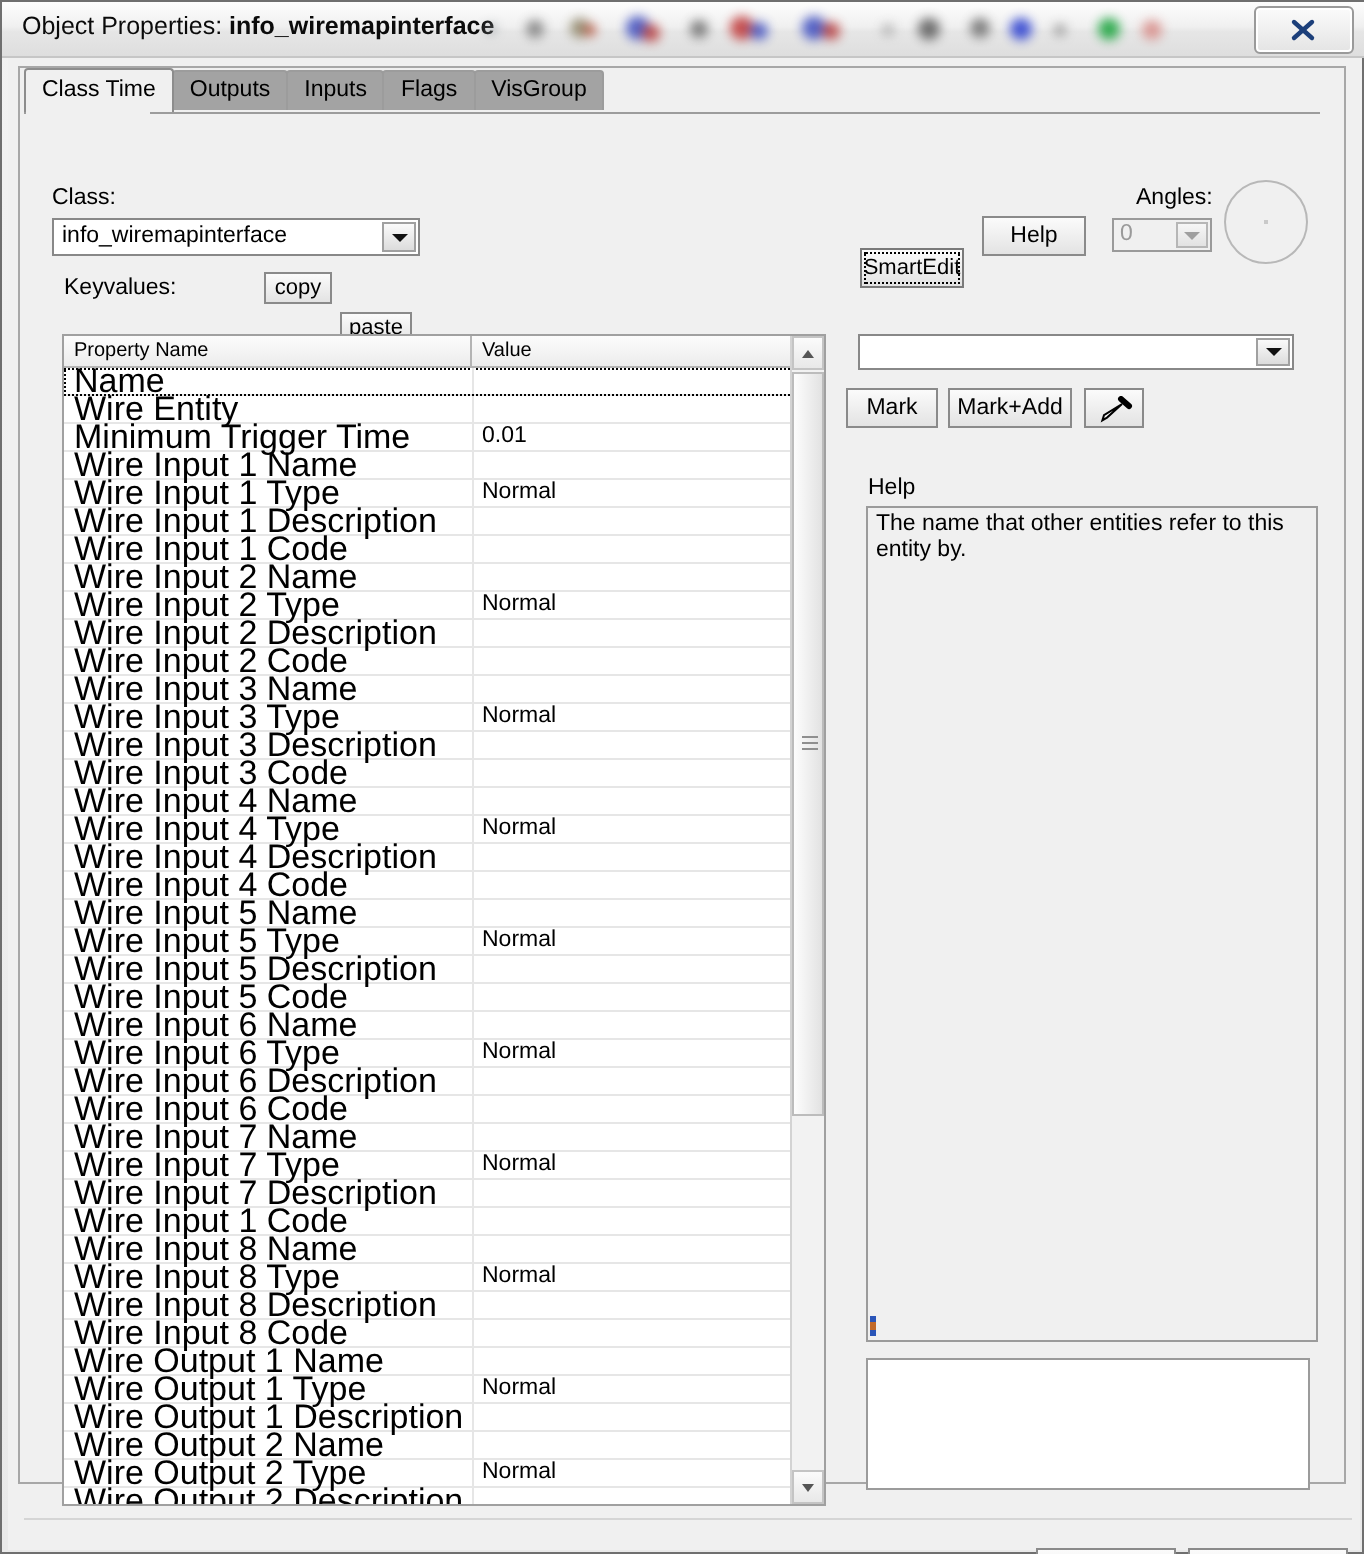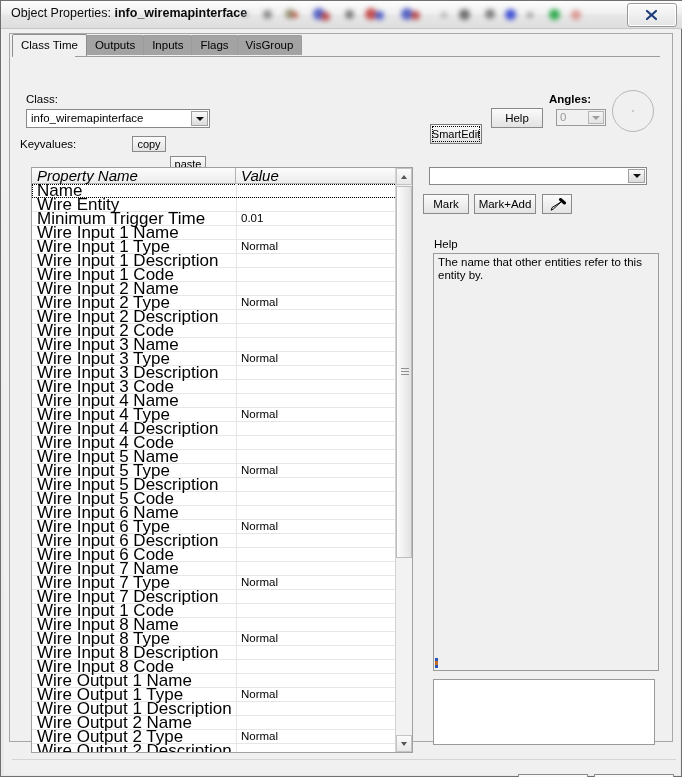--- a/index.html
+++ b/index.html
@@ -84,41 +84,41 @@
   #class-combo .txt{position:absolute;left:4px;top:2px;font-size:11.5px;color:#000;}
   #class-combo .arrowbox{
     position:absolute;right:1px;top:1px;width:17px;height:15px;
     background:linear-gradient(#fafafa,#dcdcdc);border:1px solid #a0a0a0;box-sizing:border-box;
   }
   .tri-down{
     position:absolute;left:50%;top:50%;margin-left:-4px;margin-top:-2px;
     width:0;height:0;border-left:4px solid transparent;border-right:4px solid transparent;
     border-top:4px solid #111;
   }
-  #keyvalues-label{left:16px;top:109px;}
+  #keyvalues-label{left:28px;top:109px;}
   .smallbtn{
     position:absolute;height:16px;line-height:15px;text-align:center;
     background:linear-gradient(#fbfbfb,#e3e3e3);
     border:1px solid #8a8a8a;font-size:11px;color:#000;cursor:pointer;
     box-sizing:border-box;
   }
   #copy-btn{left:128px;top:107px;width:34px;}
   #paste-btn{left:166px;top:107px;width:36px;margin-top:20px;}
 
   
   #proplist{
     position:absolute;left:27px;top:138px;width:382px;height:586px;
     background:#fff;border:1px solid #a0a0a0;box-sizing:border-box;overflow:hidden;
   }
   #hdr{position:absolute;left:0;top:0;width:380px;height:16px;}
   .hcell{
     position:absolute;top:0;height:16px;line-height:15px;
     background:linear-gradient(#fcfcfc,#ececec);
     border-right:1px solid #b4b4b4;border-bottom:1px solid #b4b4b4;
-    font-size:15px;color:#000;padding-left:5px;box-sizing:border-box;cursor:pointer;font-style:italic;
+    font-size:10px;color:#000;padding-left:5px;box-sizing:border-box;cursor:pointer;
   }
   #hdr-name{left:0;width:204px;}
   #hdr-value{left:204px;width:160px;}
   #hdr-pad{left:364px;width:16px;border-right:none;}
   #rows{position:absolute;left:0;top:16px;width:365px;height:569px;overflow:hidden;}
   .row{
     position:relative;height:14px;line-height:13px;
     border-bottom:1px solid #e6e6e6;box-sizing:border-box;cursor:pointer;
   }
   .row .pn{position:absolute;left:5px;top:0;font-size:17px;color:#000;white-space:nowrap;}
@@ -160,21 +160,21 @@
     position:absolute;left:426px;top:95px;width:52px;height:20px;line-height:18px;
     text-align:center;background:linear-gradient(#fbfbfb,#e3e3e3);
     border:1px solid #7a7a7a;font-size:11px;cursor:pointer;box-sizing:border-box;
     outline:1px dotted #000;outline-offset:-3px;
   }
   #help-btn{
     position:absolute;left:487px;top:79px;width:52px;height:20px;line-height:18px;
     text-align:center;background:linear-gradient(#fbfbfb,#e3e3e3);
     border:1px solid #8a8a8a;font-size:11.5px;cursor:pointer;box-sizing:border-box;
   }
-  #angles-label{left:545px;top:64px;font-weight:bold;}
+  #angles-label{left:564px;top:64px;}
   #angles-combo{
     position:absolute;left:552px;top:80px;width:50px;height:17px;
     background:#f0f0f0;border:1px solid #9a9a9a;box-sizing:border-box;cursor:default;
   }
   #angles-combo .txt{position:absolute;left:3px;top:1px;font-size:11.5px;color:#9a9a9a;}
   #angles-combo .arrowbox{
     position:absolute;right:1px;top:1px;width:16px;height:13px;
     background:linear-gradient(#f6f6f6,#e2e2e2);border:1px solid #b6b6b6;box-sizing:border-box;
   }
   #angles-combo .tri-down{border-top-color:#9f9f9f;margin-top:-2px;}

